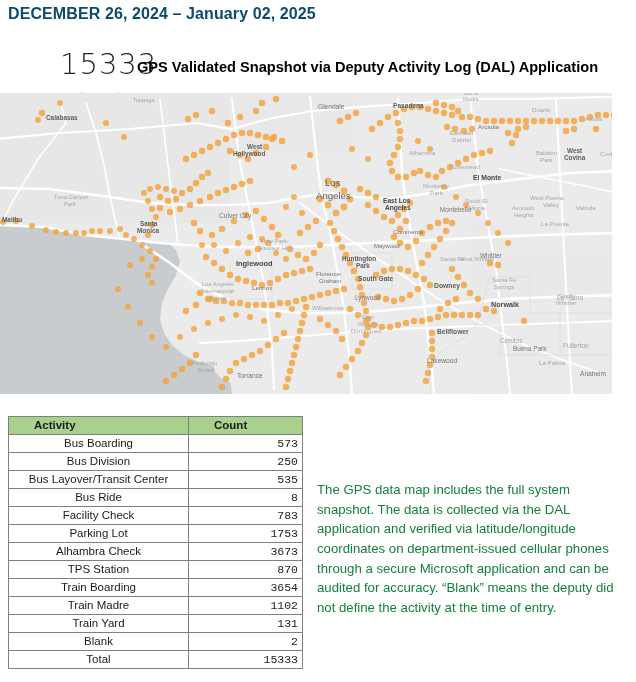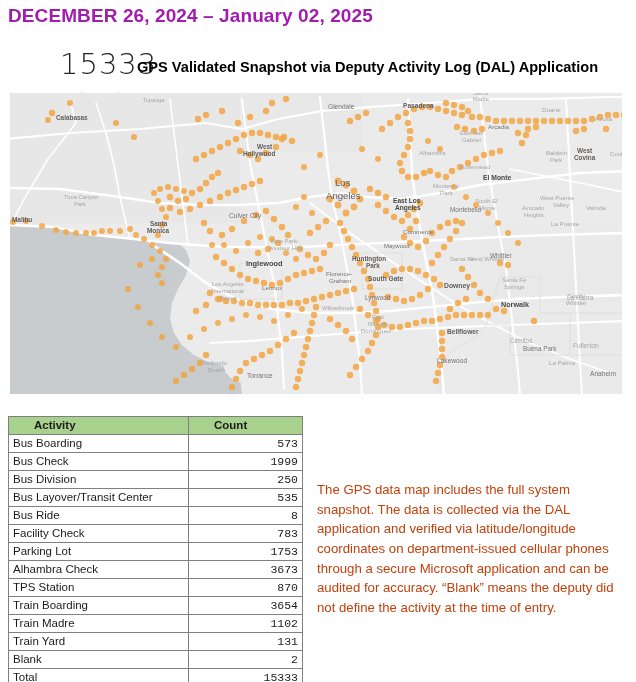--- a/index.html
+++ b/index.html
@@ -13,23 +13,23 @@
     position: relative;
     font-family: "Liberation Sans", sans-serif;
     overflow: hidden;
   }
 
   
   #date-heading {
     position: absolute;
     left: 8px;
     top: 5px;
-    font-size: 19px;
+    font-size: 16px;
     font-weight: bold;
-    color: #a21caf;
+    color: #0c4a6e;
     letter-spacing: 0.1px;
     white-space: nowrap;
   }
 
   
   #kpi-block {
     position: absolute;
     left: 60px;
     top: 50px;
     width: 78px;
@@ -58,21 +58,21 @@
     top: 59px;
     font-size: 14.6px;
     font-weight: bold;
     color: #000000;
     white-space: nowrap;
   }
 
   
   #map-panel {
     position: absolute;
-    left: 10px;
+    left: 0;
     top: 93px;
     width: 612px;
     height: 301px;
     background: #1d4ed8;
     overflow: hidden;
   }
   #map-svg { display: block; }
 
   .pt {
     fill: #f3a23c;
@@ -92,20 +92,21 @@
   }
   #activity-table th,
   #activity-table td {
     border: 1px solid #808080;
     padding: 1px 4px;
     height: 15px;
     line-height: 15px;
     font-weight: normal;
     overflow: hidden;
     white-space: nowrap;
+    text-align: center;
   }
   #activity-table thead th {
     background: #a9d18e;
     font-weight: bold;
     text-align: left;
     border-color: #7f7f7f;
     padding-left: 25px;
   }
   #activity-table td.num,
   #activity-table th.num {
@@ -119,21 +120,21 @@
   }
 
   
   #note-text {
     position: absolute;
     left: 317px;
     top: 467px;
     width: 312px;
     font-size: 13.2px;
     line-height: 19.6px;
-    color: #c2410c;
+    color: #15803d;
   }
 </style>
 </head>
 <body>
 
 <div id="date-heading">DECEMBER 26, 2024 – January 02, 2025</div>
 
 <div id="kpi-block">
   <div id="kpi-value">15333</div>
   <div id="kpi-label">Total Data Points</div>
@@ -686,24 +687,20 @@
       <th>Activity</th>
       <th>Count</th>
     </tr>
   </thead>
   <tbody id="table-body">
       <tr>
         <td>Bus Boarding</td>
         <td class="num">573</td>
       </tr>
       <tr>
-        <td>Bus Check</td>
-        <td class="num">1999</td>
-      </tr>
-      <tr>
         <td>Bus Division</td>
         <td class="num">250</td>
       </tr>
       <tr>
         <td>Bus Layover/Transit Center</td>
         <td class="num">535</td>
       </tr>
       <tr>
         <td>Bus Ride</td>
         <td class="num">8</td>

